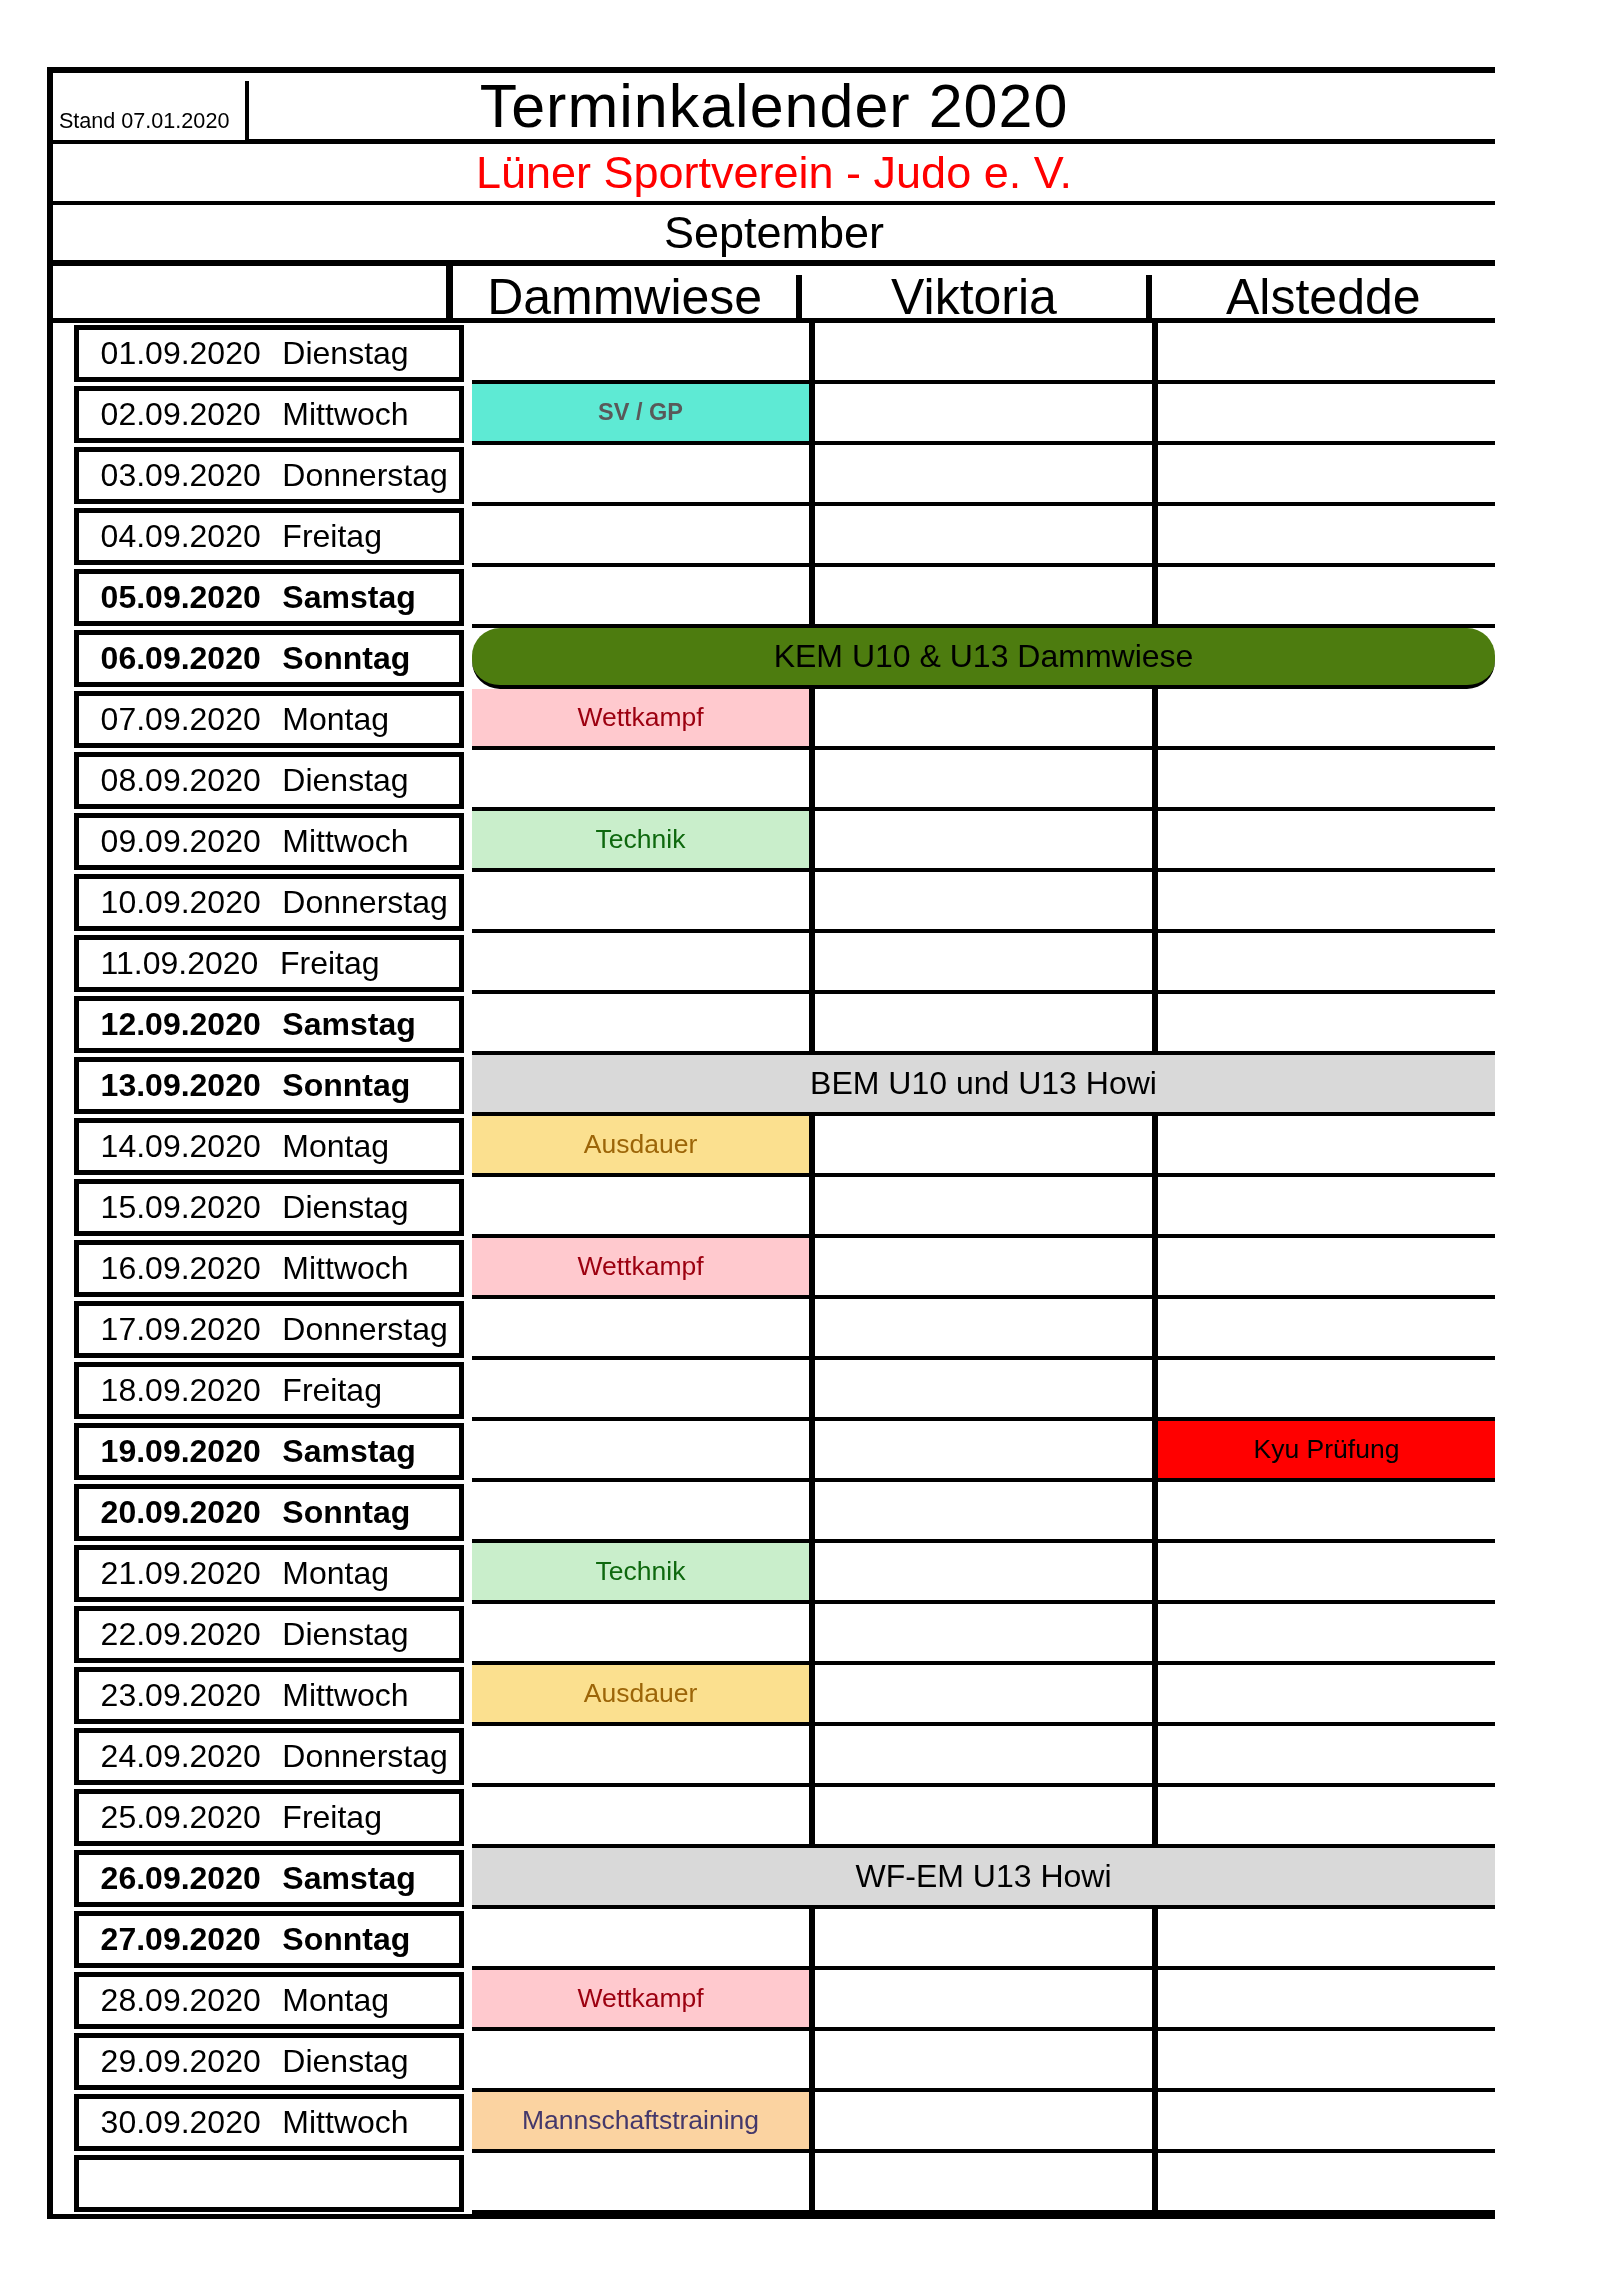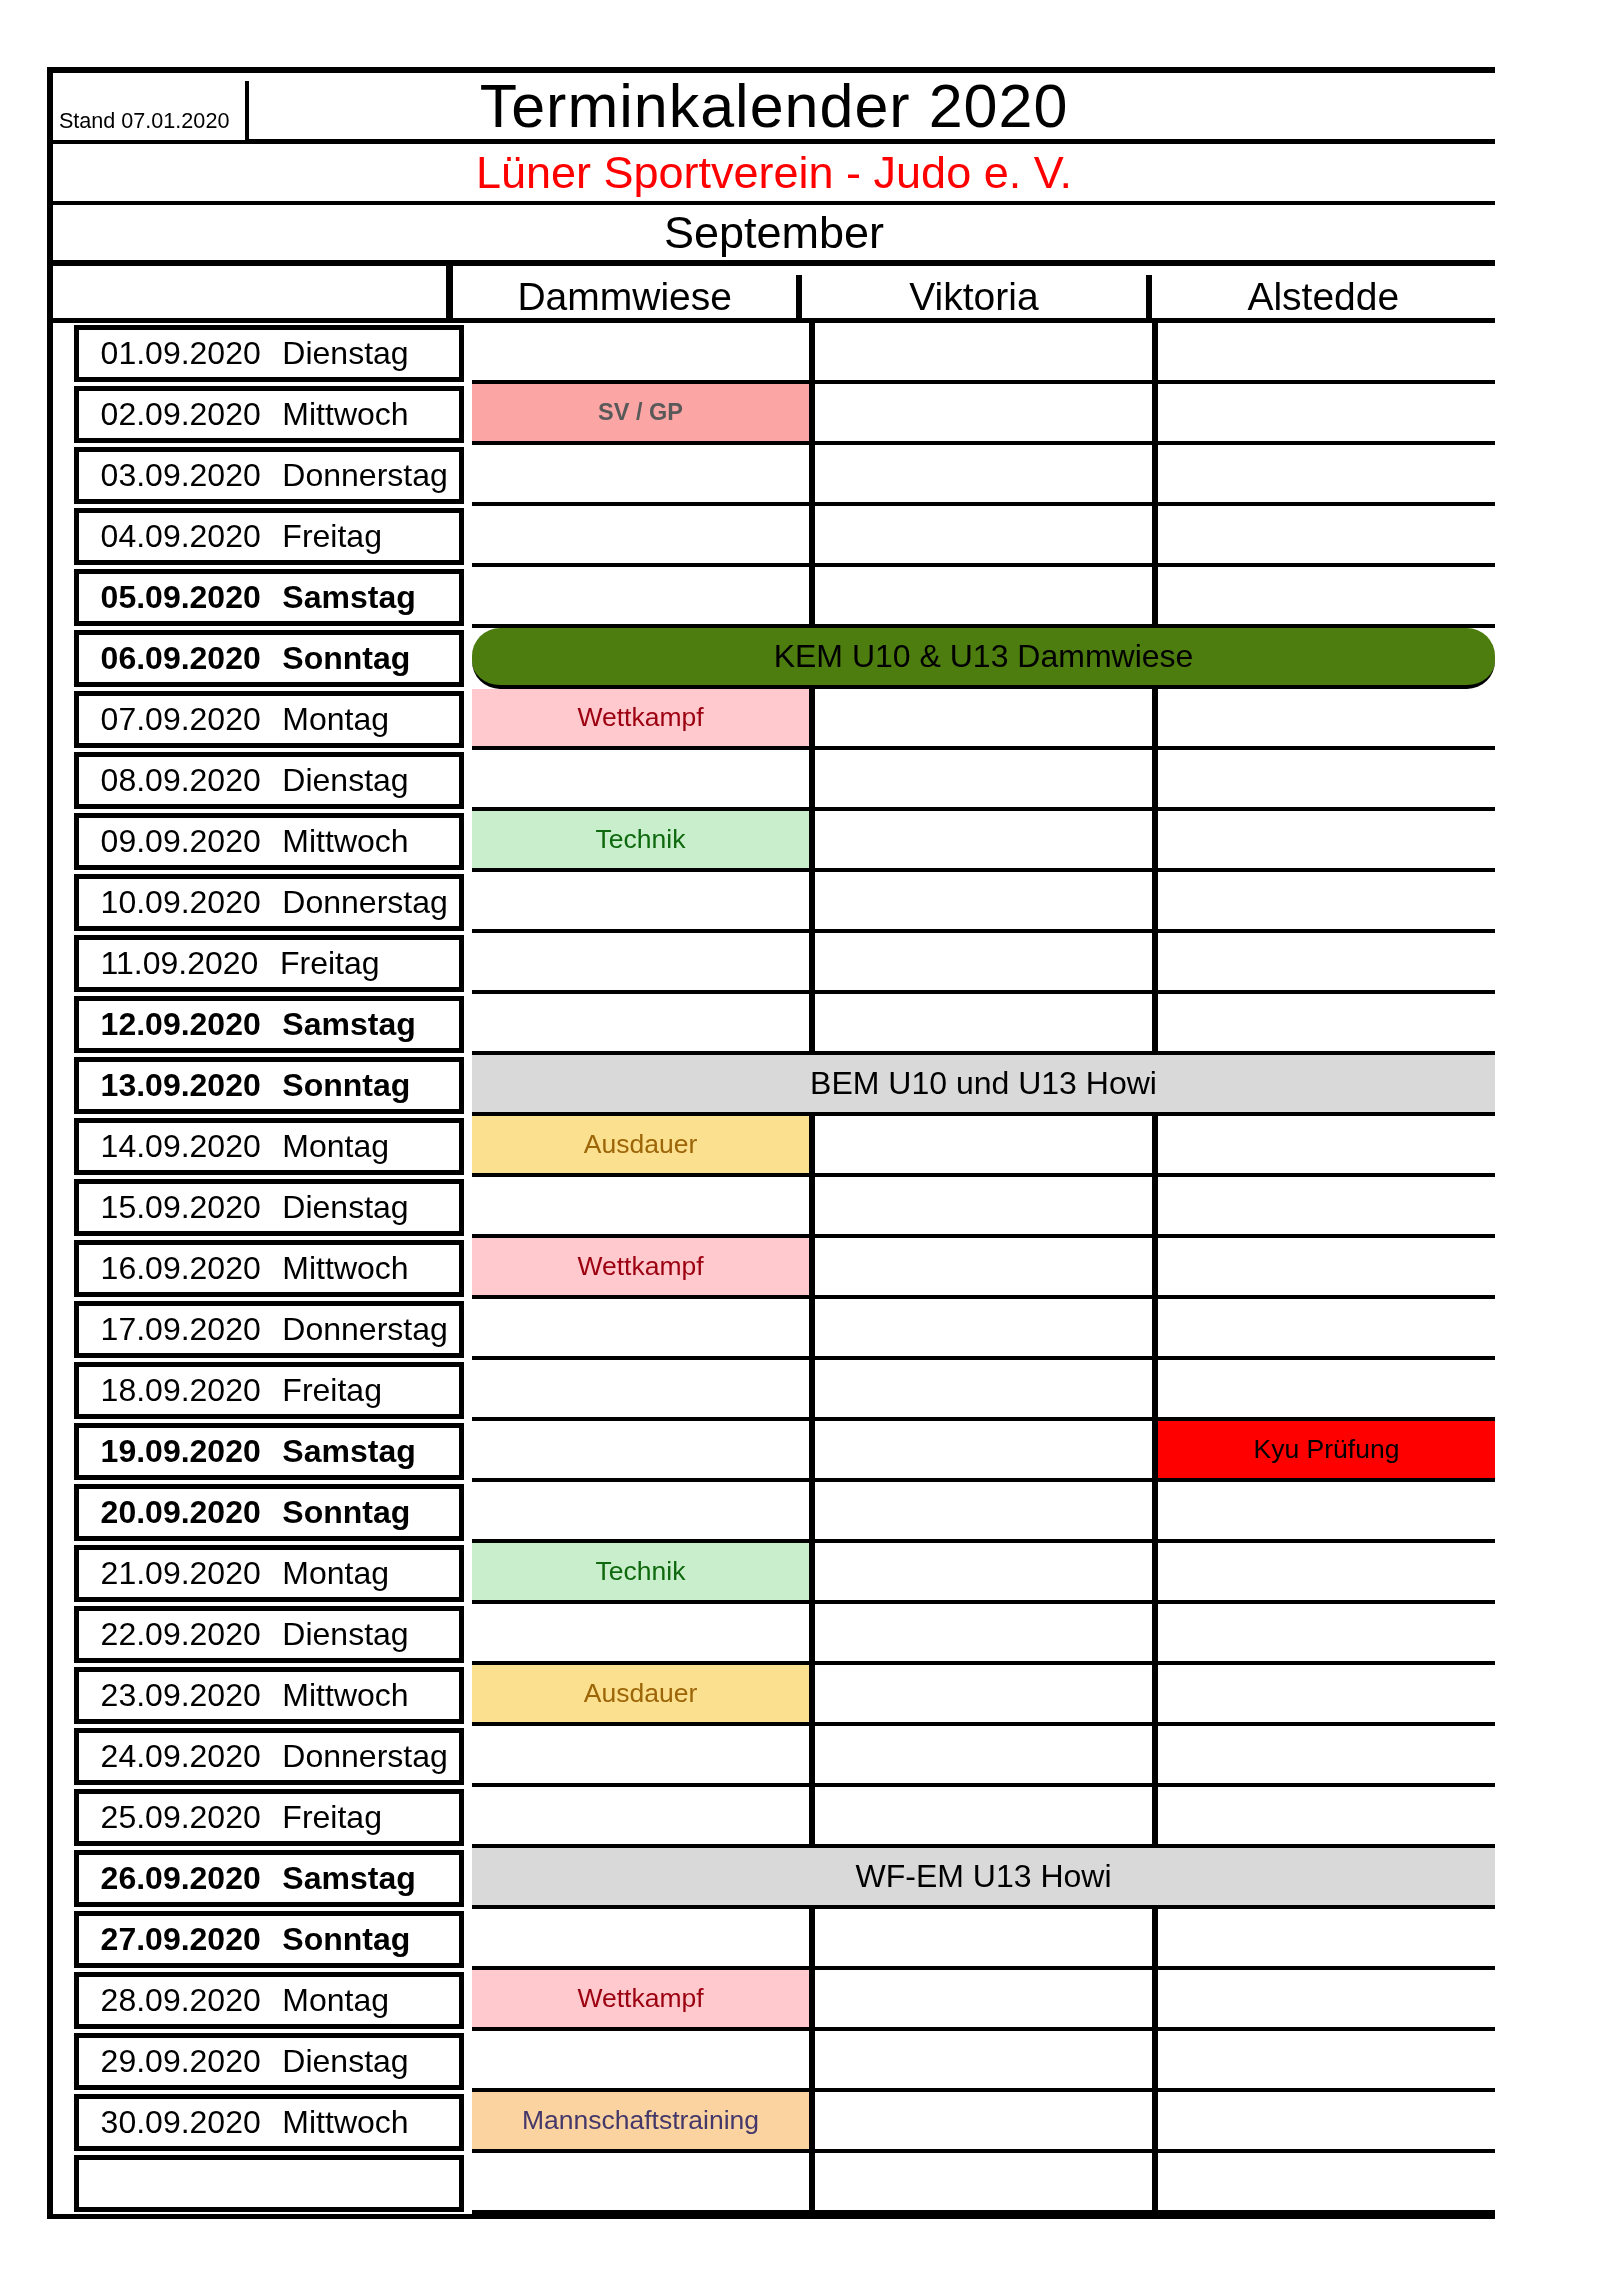--- a/index.html
+++ b/index.html
@@ -43,21 +43,21 @@
   }
   .row-month {
     height:61px; border-bottom:6.9px solid #000;
     display:flex; align-items:center; justify-content:center;
     font-size:45px;
   }
   .row-cols { display:flex; height:57px; border-bottom:5.9px solid #000; }
   .colhead-date { width:400px; border-right:7.8px solid #000; }
   .colhead {
     flex:1; display:flex; align-items:center; justify-content:center;
-    font-size:39px;
+    font-size:50px;
     margin-top:9px;
   }
   .colhead.vline { border-right:6.9px solid #000; }
   
   .tbody { border-bottom:5.9px solid #000; }
   .brow { display:flex; height:61px; }
   .dateregion { width:400px; padding:2px 7.8px 2px 2px;margin-left:19px; }
   .date-box {
     width:100%; height:100%;
     border:5.9px solid #000;
@@ -126,21 +126,21 @@
           </div>
         </div>
         <div class="brow">
           <div class="dateregion">
             <div class="date-box">
               <span>02.09.2020</span>
               <span class="dayname">Mittwoch</span>
             </div>
           </div>
           <div class="events">
-            <div class="ecell vline bold small" style="background: #fca5a5; color: rgb(89, 89, 89);">
+            <div class="ecell vline bold small" style="background: #5eead4; color: rgb(89, 89, 89);">
               <span>SV / GP</span>
             </div>
             <div class="ecell vline"></div>
             <div class="ecell"></div>
           </div>
         </div>
         <div class="brow">
           <div class="dateregion">
             <div class="date-box">
               <span>03.09.2020</span>

